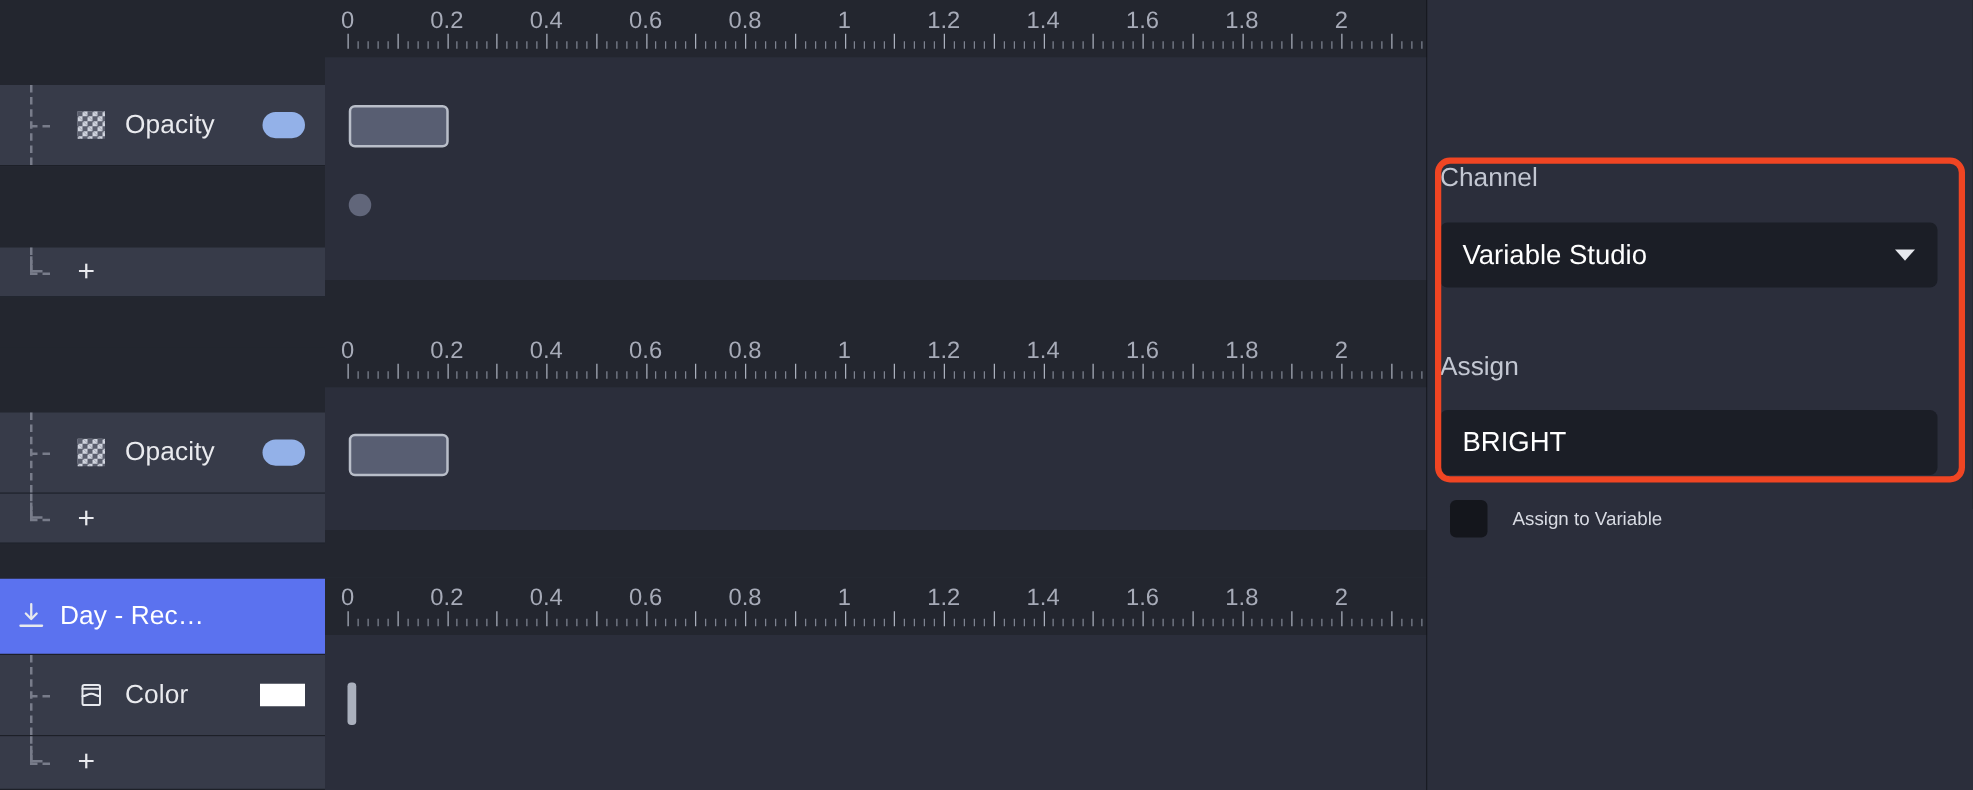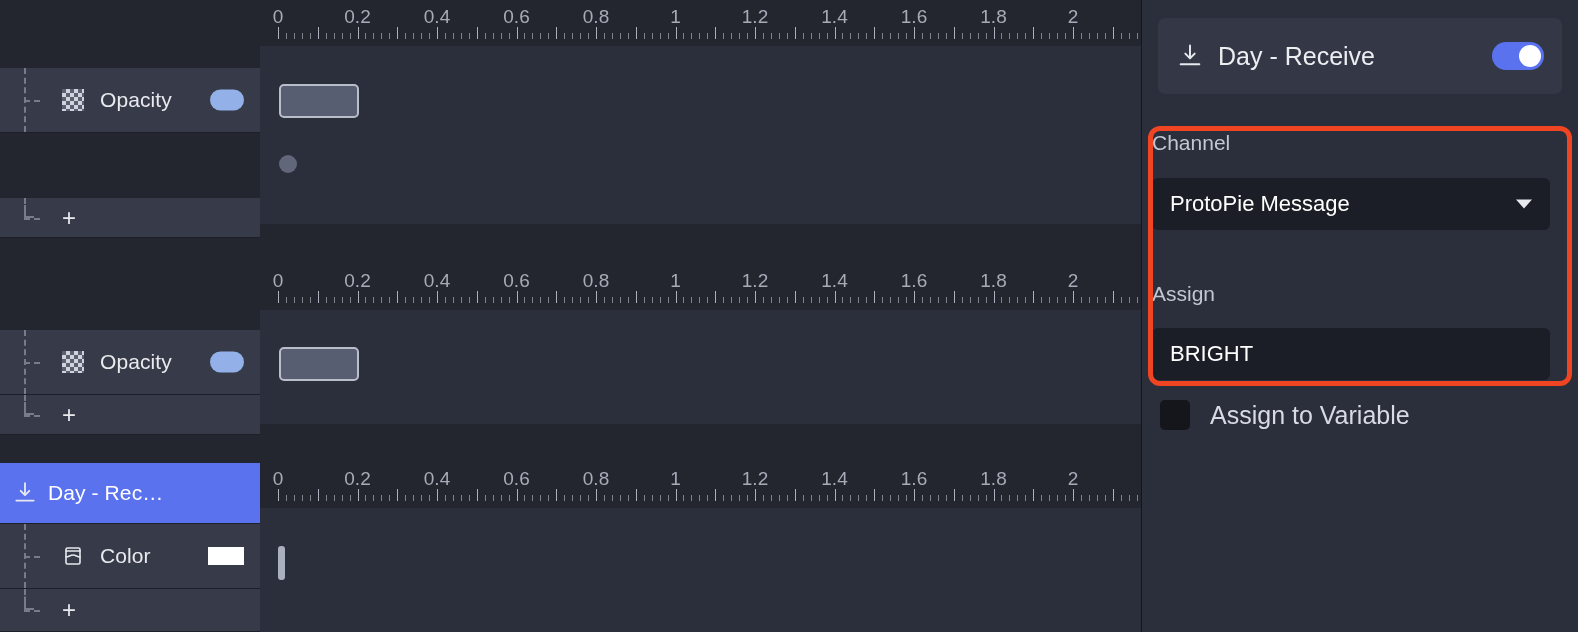--- a/index.html
+++ b/index.html
@@ -136,21 +136,21 @@
   .field-box .fval { color: #ffffff; font-size: 22px; }
   .caret {
     position: absolute; right: 18px; top: 50%; transform: translateY(-50%);
     width: 0; height: 0;
     border-left: 8px solid transparent; border-right: 8px solid transparent;
     border-top: 9px solid #e7e9ee;
   }
 
   .assign-row { position: absolute; left: 1158px; top: 400px; display: flex; align-items: center; }
   .cbox { width: 30px; height: 30px; border-radius: 5px; background: #14161c; flex: 0 0 30px; }
-  .assign-label { color: #d8dbe3; font-size: 25px; margin-left: 20px; white-space: nowrap; }
+  .assign-label { color: #d8dbe3; font-size: 15px; margin-left: 20px; white-space: nowrap; }
 </style>
 </head>
 <body>
 
 <div class="app">
 
   <div class="layers" id="layers">
       <div class="lrow child" style="top: 68px; height: 65px;">
         <span class="tree">
          <span class="vline"></span>
@@ -603,38 +603,25 @@
         <span class="lbl" style="left:813px">2</span>
       </div>
       <div class="tbody" style="top: 508px; height: 124px;">
         <span class="kbar" style="left:18px; top:38px; width:7px; height:34px;"></span>
       </div>
       <div class="vsep" style="right: 0px;"></div>
     </div>
 
   <div class="props">
 
-    <div class="prop-header">
-      <span class="hicon">
-        <svg width="28" height="28" viewBox="0 0 24 24" fill="none" stroke="#e7e9ee" stroke-width="1.7" stroke-linecap="round" stroke-linejoin="round">
-          <path d="M12 3v10"></path>
-            <path d="M8 10l4 4 4-4"></path>
-            <path d="M4 19h16"></path>
-        </svg>
-      </span>
-      <span class="htitle">Day - Receive</span>
-      <span class="tgl">
-        <span class="knob"></span>
-      </span>
-    </div>
 
     <div class="field-label" style="left:10px; top:131px;">Channel</div>
 
     <div class="field-box" style="left:10px; top:178px; width:398px; height:52px;">
-      <span class="fval">ProtoPie Message</span>
+      <span class="fval">Variable Studio</span>
       <span class="caret"></span>
     </div>
 
     <div class="field-label" style="left:10px; top:282px;">Assign</div>
 
     <div class="field-box" style="left:10px; top:328px; width:398px; height:52px;">
       <span class="fval">BRIGHT</span>
     </div>
 
     <div class="assign-row" style="left:18px; top:400px;">

